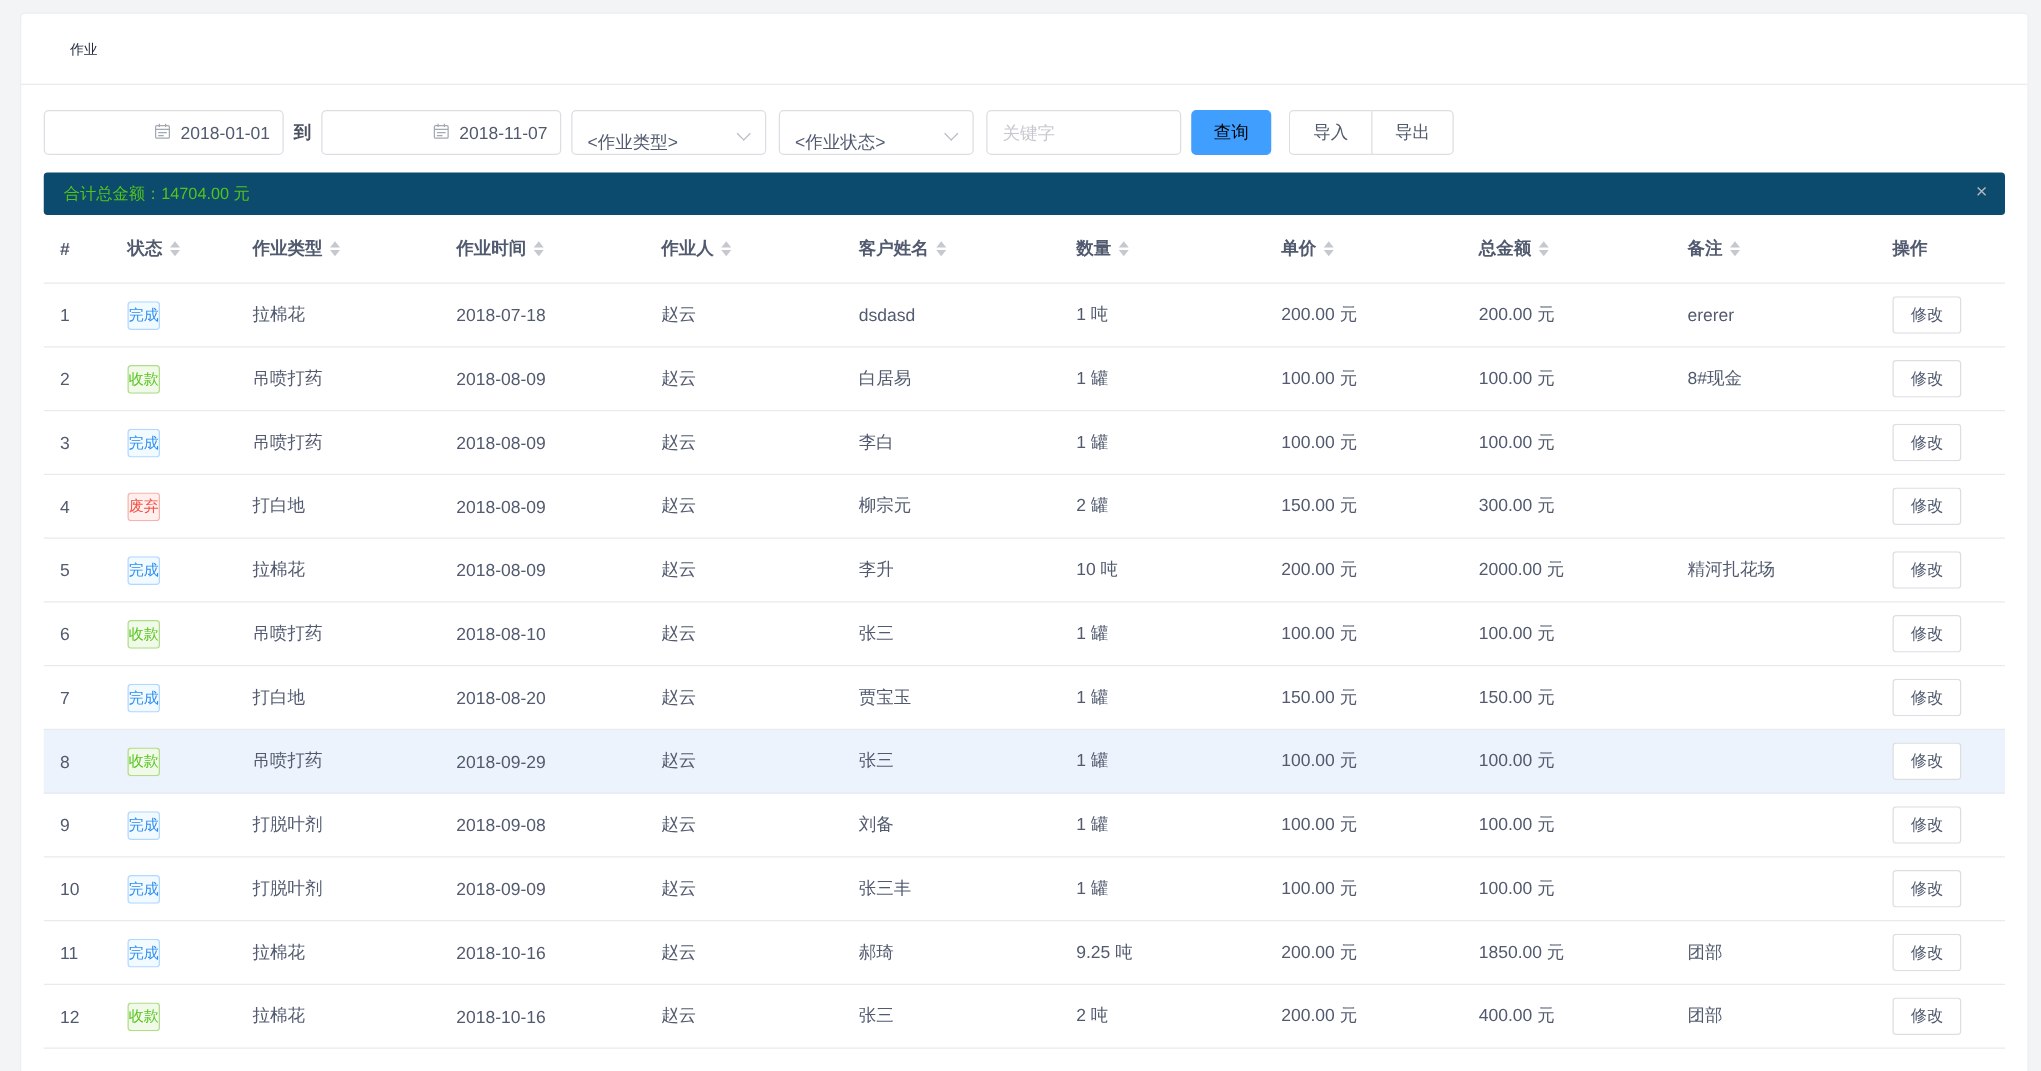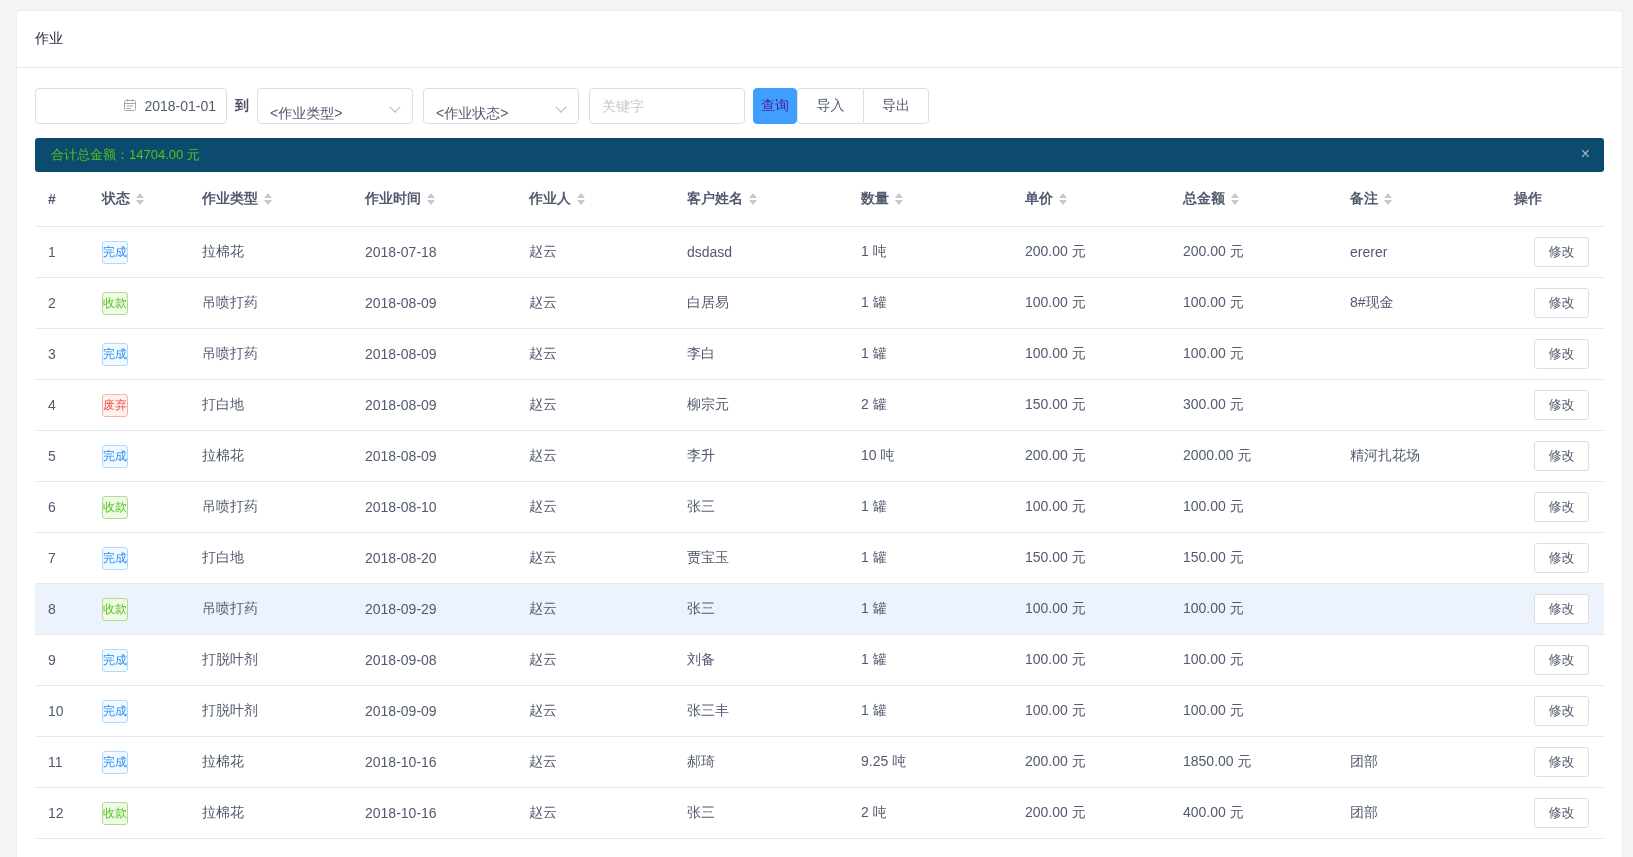--- a/index.html
+++ b/index.html
@@ -3,41 +3,41 @@
 <meta charset="utf-8">
 <style>
   * { margin:0; padding:0; box-sizing:border-box; }
   html,body { width:1633px; height:857px; overflow:hidden;
     font-family:"Liberation Sans","DejaVu Sans",sans-serif;
     background:#f3f4f5; color:#515a6e; }
   .card { position:absolute; left:16px; top:10px; width:1607px; height:890px;
     background:#fff; border:1px solid #ebedf0; border-radius:4px; }
   .card-header { height:57px; display:flex; align-items:center; padding:0 18px;
     border-bottom:1px solid #e8eaec; }
-  .page-title { font-size:14px; color:#1c2438; }
+  .page-title { font-size:11px; color:#1c2438;margin-left:21px; }
 
   
   .filter-bar { display:flex; align-items:center; padding:20px 18px 0 18px; }
   .control { height:36px; border:1px solid #dcdee2; border-radius:4px; background:#fff;
     display:flex; align-items:center; font-size:14px; color:#515a6e; position:relative; }
   .date-input { width:192px; padding:0 10px; margin-right:8px; cursor:pointer;justify-content:flex-end; }
   .date-input .val { margin-left:7px; }
   .to-label { margin:0 8px 0 0; font-size:14px; color:#495060; font-weight:600; }
   .select { width:156px; padding:15px 26px 0 12px; margin-right:10px; cursor:pointer; }
   .chevron { position:absolute; right:13px; top:14px; width:8px; height:8px;
     border-right:1.4px solid #b8bcc2; border-bottom:1.4px solid #b8bcc2;
     transform:rotate(45deg); }
   .keyword { width:156px; height:36px; border:1px solid #dcdee2; border-radius:4px;
     padding:0 12px; font-size:14px; color:#515a6e; outline:none; margin-right:8px;
     font-family:inherit; }
   .keyword::placeholder { color:#c5c8ce; }
   .btn { height:36px; border:1px solid #dcdee2; border-radius:4px; background:#fff;
     font-size:14px; color:#515a6e; cursor:pointer; font-family:inherit; }
-  .btn-primary { background:#409eff; border-color:#409eff; color:#4c1d95; width:44px;
-    }
+  .btn-primary { background:#409eff; border-color:#409eff; color:#000000; width:64px;
+    margin-right:14px; }
   .btn-group { display:inline-flex; }
   .btn-group .btn { width:66px; border-radius:0; border-right-width:0; }
   .btn-group .btn:first-child { border-radius:4px 0 0 4px; }
   .btn-group .btn:last-child { border-radius:0 4px 4px 0; border-right-width:1px; }
 
   
   .alert { margin:14px 18px 0 18px; height:34px; background:#0c4a6e; border-radius:3px;
     display:flex; align-items:center; padding:0 16px; font-size:13px; color:#52c41a;
     position:relative; }
   .alert-close { position:absolute; right:14px; top:7px; color:#b2b6bd; font-size:16px;
@@ -59,21 +59,21 @@
   .caret .down { border-top:5px solid #c5c8ce; }
   .row-highlight { background:#ecf3fc; }
 
   .badge { display:inline-block; padding:2px 0; border-radius:3px; font-size:12px;
     line-height:17px; border:1px solid transparent; }
   .badge-blue  { color:#2d8cf0; background:#f0faff; border-color:#b3d8ff; }
   .badge-green { color:#52c41a; background:#f1f9e9; border-color:#b0dd8b; }
   .badge-red   { color:#f25044; background:#fff0ef; border-color:#f5b4ac; }
 
   .edit-btn { width:55px; height:30px; border:1px solid #dcdee2; border-radius:3px;
-    background:#fff; color:#515a6e; font-size:13px; cursor:pointer; font-family:inherit;margin-left:20px; }
+    background:#fff; color:#515a6e; font-size:13px; cursor:pointer; font-family:inherit; }
   .cal-icon { display:inline-block; }
 </style>
 </head>
 <body>
 
 <div class="card">
 
   <div class="card-header">
     <span class="page-title">作业</span>
   </div>
@@ -89,20 +89,33 @@
           <line x1="9.5" y1="1" x2="9.5" y2="3.5" stroke="#a3a9b3"></line>
           <line x1="3.5" y1="8" x2="10.5" y2="8" stroke="#a3a9b3"></line>
           <line x1="3.5" y1="10.5" x2="8" y2="10.5" stroke="#a3a9b3"></line>
         </svg>
       </span>
       <span class="val">2018-01-01</span>
     </div>
 
     <span class="to-label">到</span>
 
+    <div class="control date-input">
+      <span class="cal-icon">
+        <svg width="14" height="14" viewBox="0 0 14 14">
+          <rect x="1.5" y="2.5" width="11" height="10" rx="1" fill="none" stroke="#a3a9b3"></rect>
+          <line x1="1.5" y1="5.5" x2="12.5" y2="5.5" stroke="#a3a9b3"></line>
+          <line x1="4.5" y1="1" x2="4.5" y2="3.5" stroke="#a3a9b3"></line>
+          <line x1="9.5" y1="1" x2="9.5" y2="3.5" stroke="#a3a9b3"></line>
+          <line x1="3.5" y1="8" x2="10.5" y2="8" stroke="#a3a9b3"></line>
+          <line x1="3.5" y1="10.5" x2="8" y2="10.5" stroke="#a3a9b3"></line>
+        </svg>
+      </span>
+      <span class="val">2018-11-07</span>
+    </div>
 
     <div class="control select">
       <span>&lt;作业类型&gt;</span>
       <span class="chevron"></span>
     </div>
 
     <div class="control select">
       <span>&lt;作业状态&gt;</span>
       <span class="chevron"></span>
     </div>

